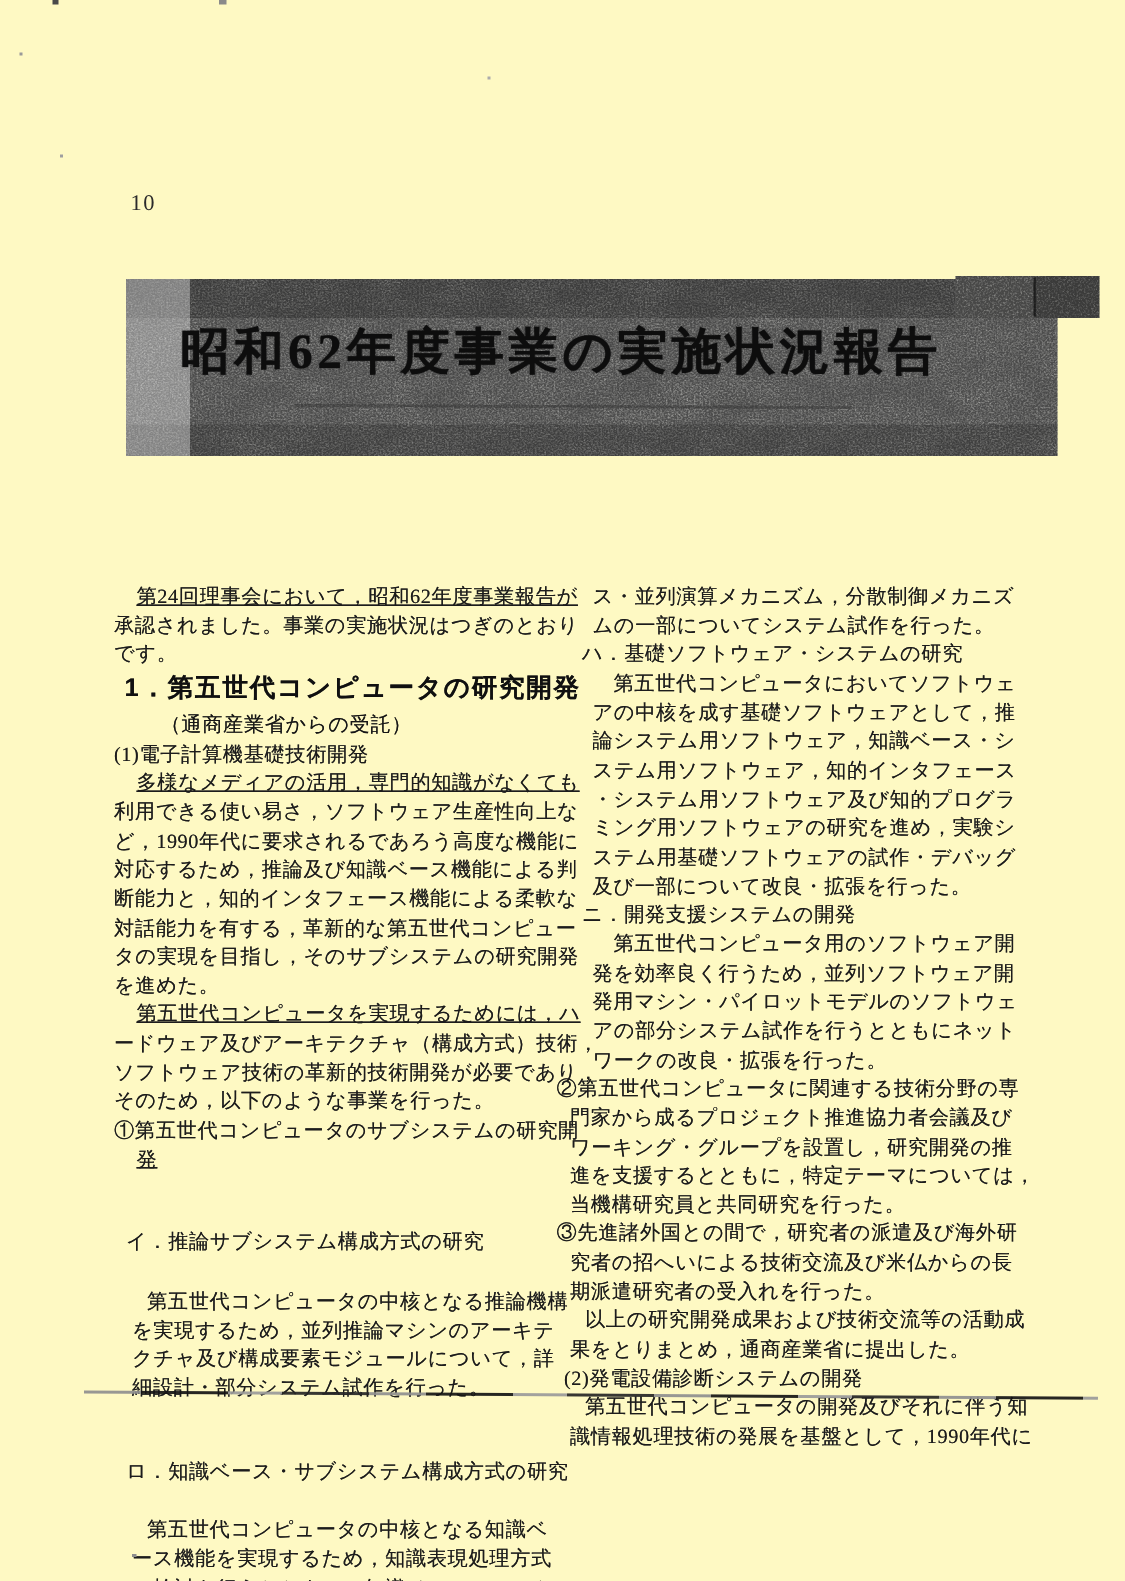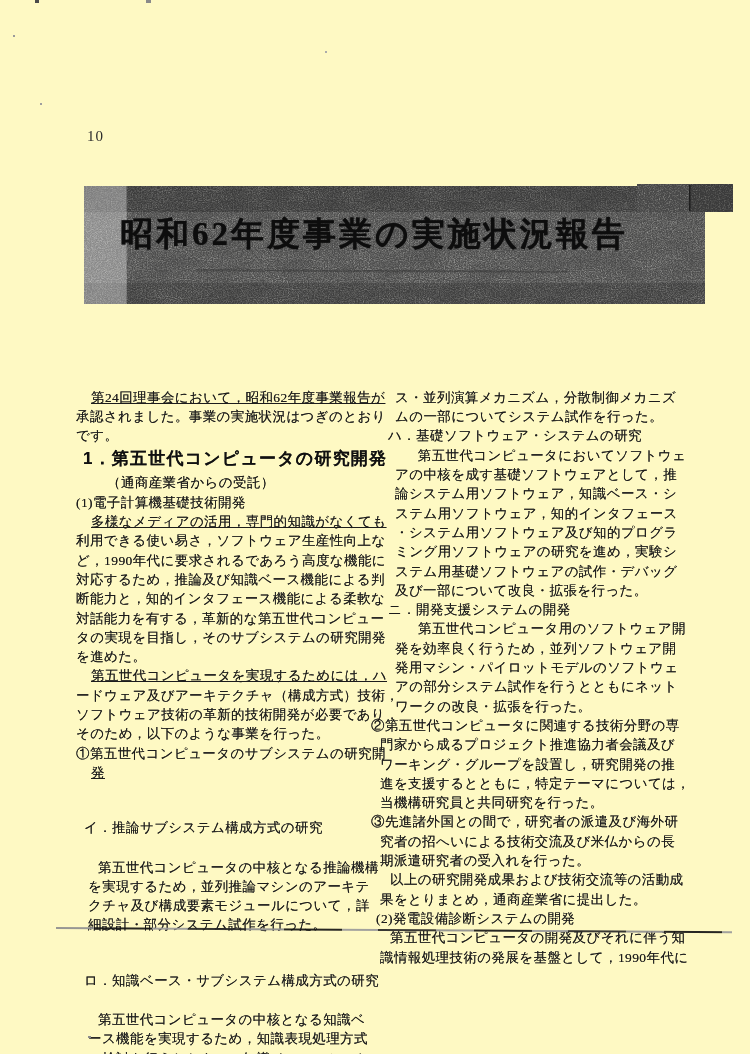--- a/index.html
+++ b/index.html
@@ -52,21 +52,21 @@
   .col-left .h2{
     font-family:"Liberation Sans", sans-serif;font-weight:normal;
     font-size:13.5px;line-height:21px;height:21px;padding-left:31px;color:#161616;
   }
   .col-left .sh{padding-left:8px;margin-top:36px;}
   .col-left .sf{padding-left:22px;margin-top:20px;}
   .col-left .sb{padding-left:12px;}
 
   
   .col-right .sh{padding-left:17px;}
-  .col-right .sf{padding-left:38px;text-align:center;}
+  .col-right .sf{padding-left:38px;}
   .col-right .sb{padding-left:24px;}
   .col-right .ow{padding-left:9px;}
   .col-right .oi{padding-left:19px;}
   .col-right .p2{padding-left:5px;}
 
   
   .rule{
     position:absolute;left:56px;top:927px;width:676px;height:2px;
     transform:rotate(.35deg);transform-origin:left center;
     background:repeating-linear-gradient(90deg,

